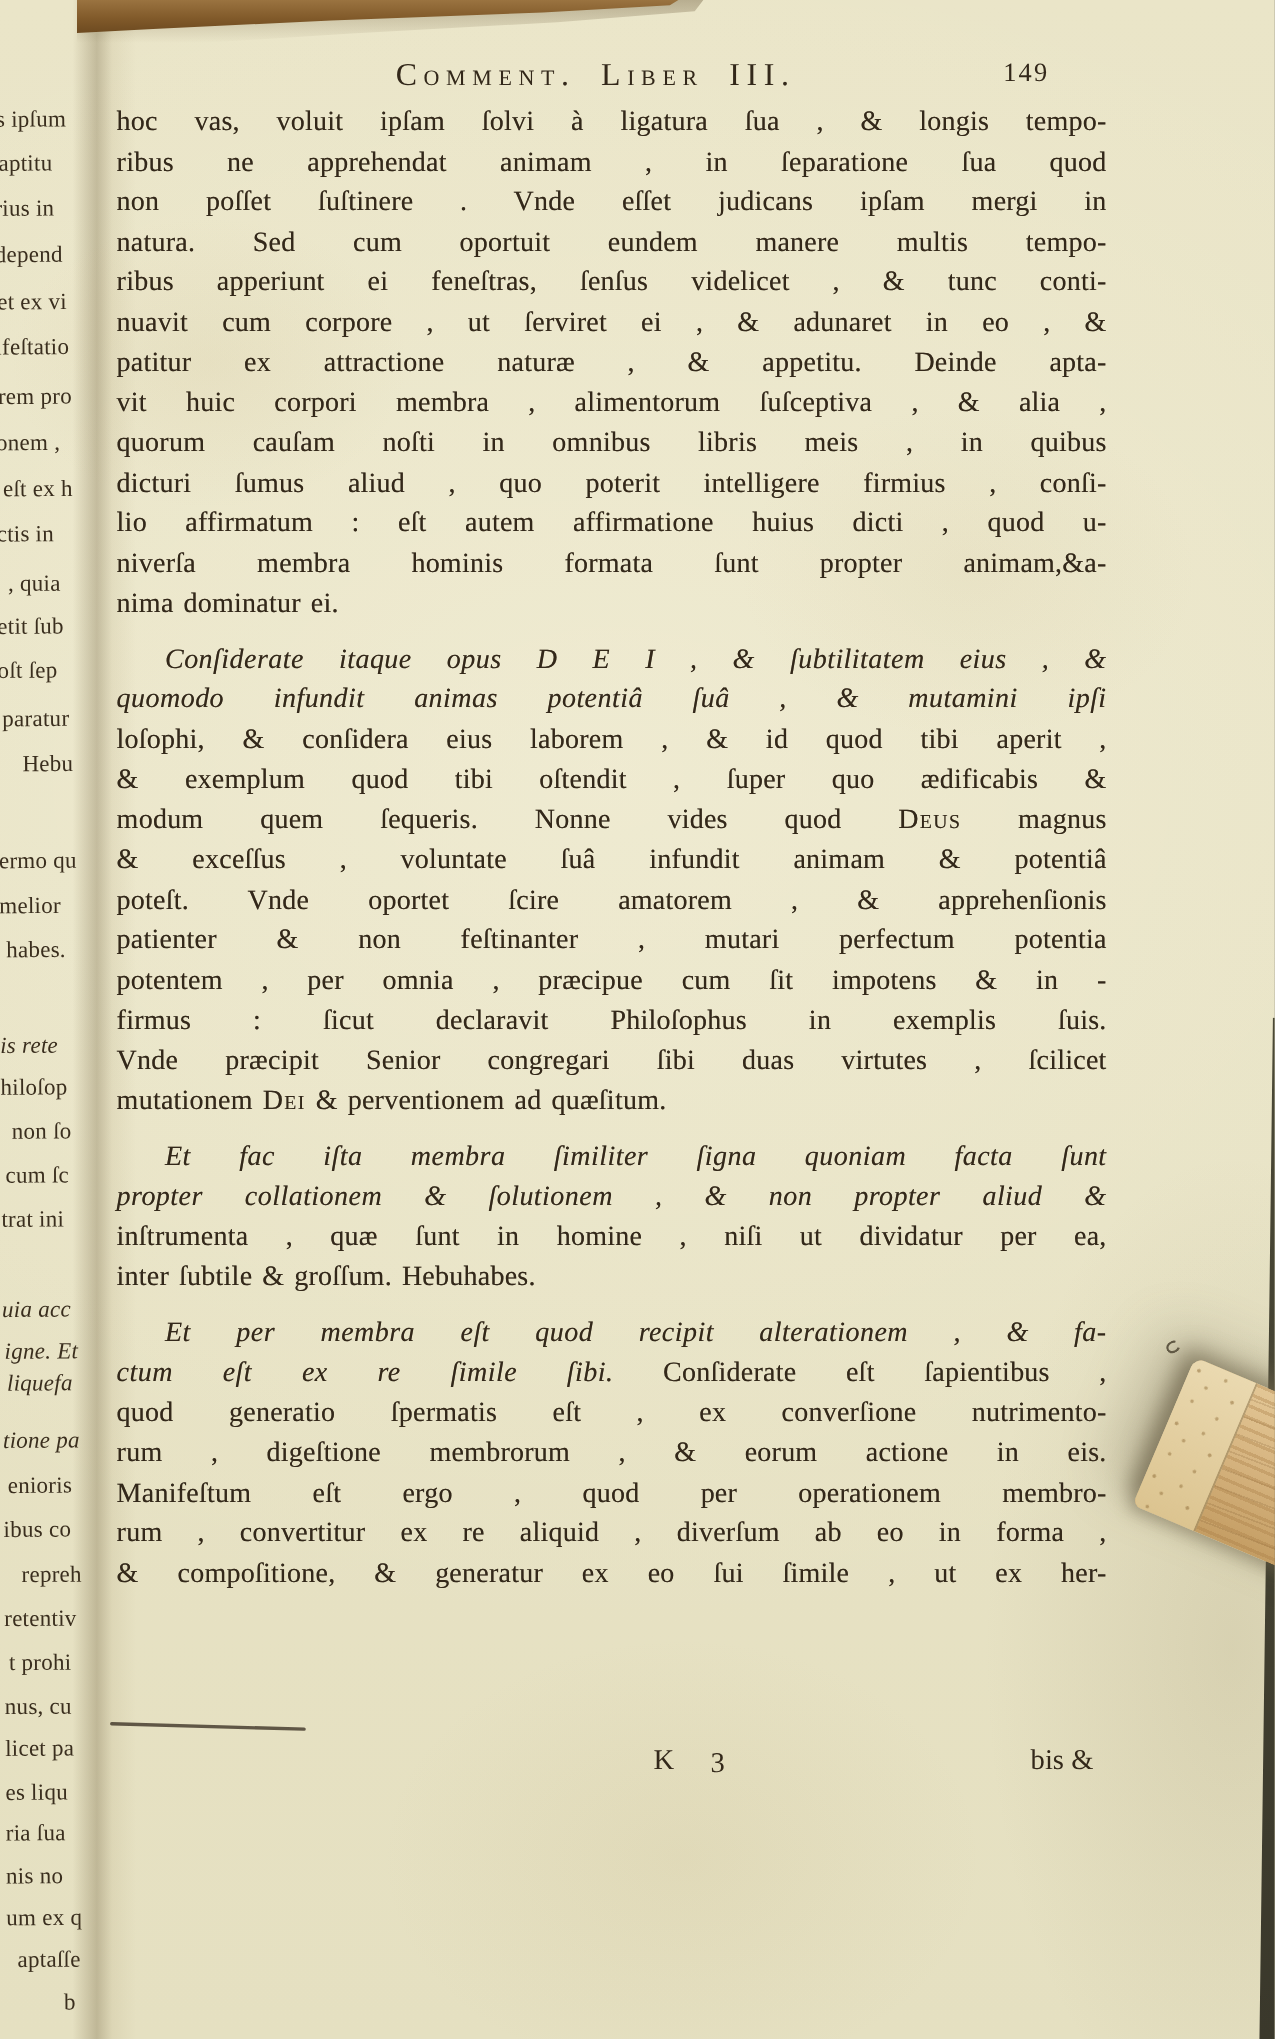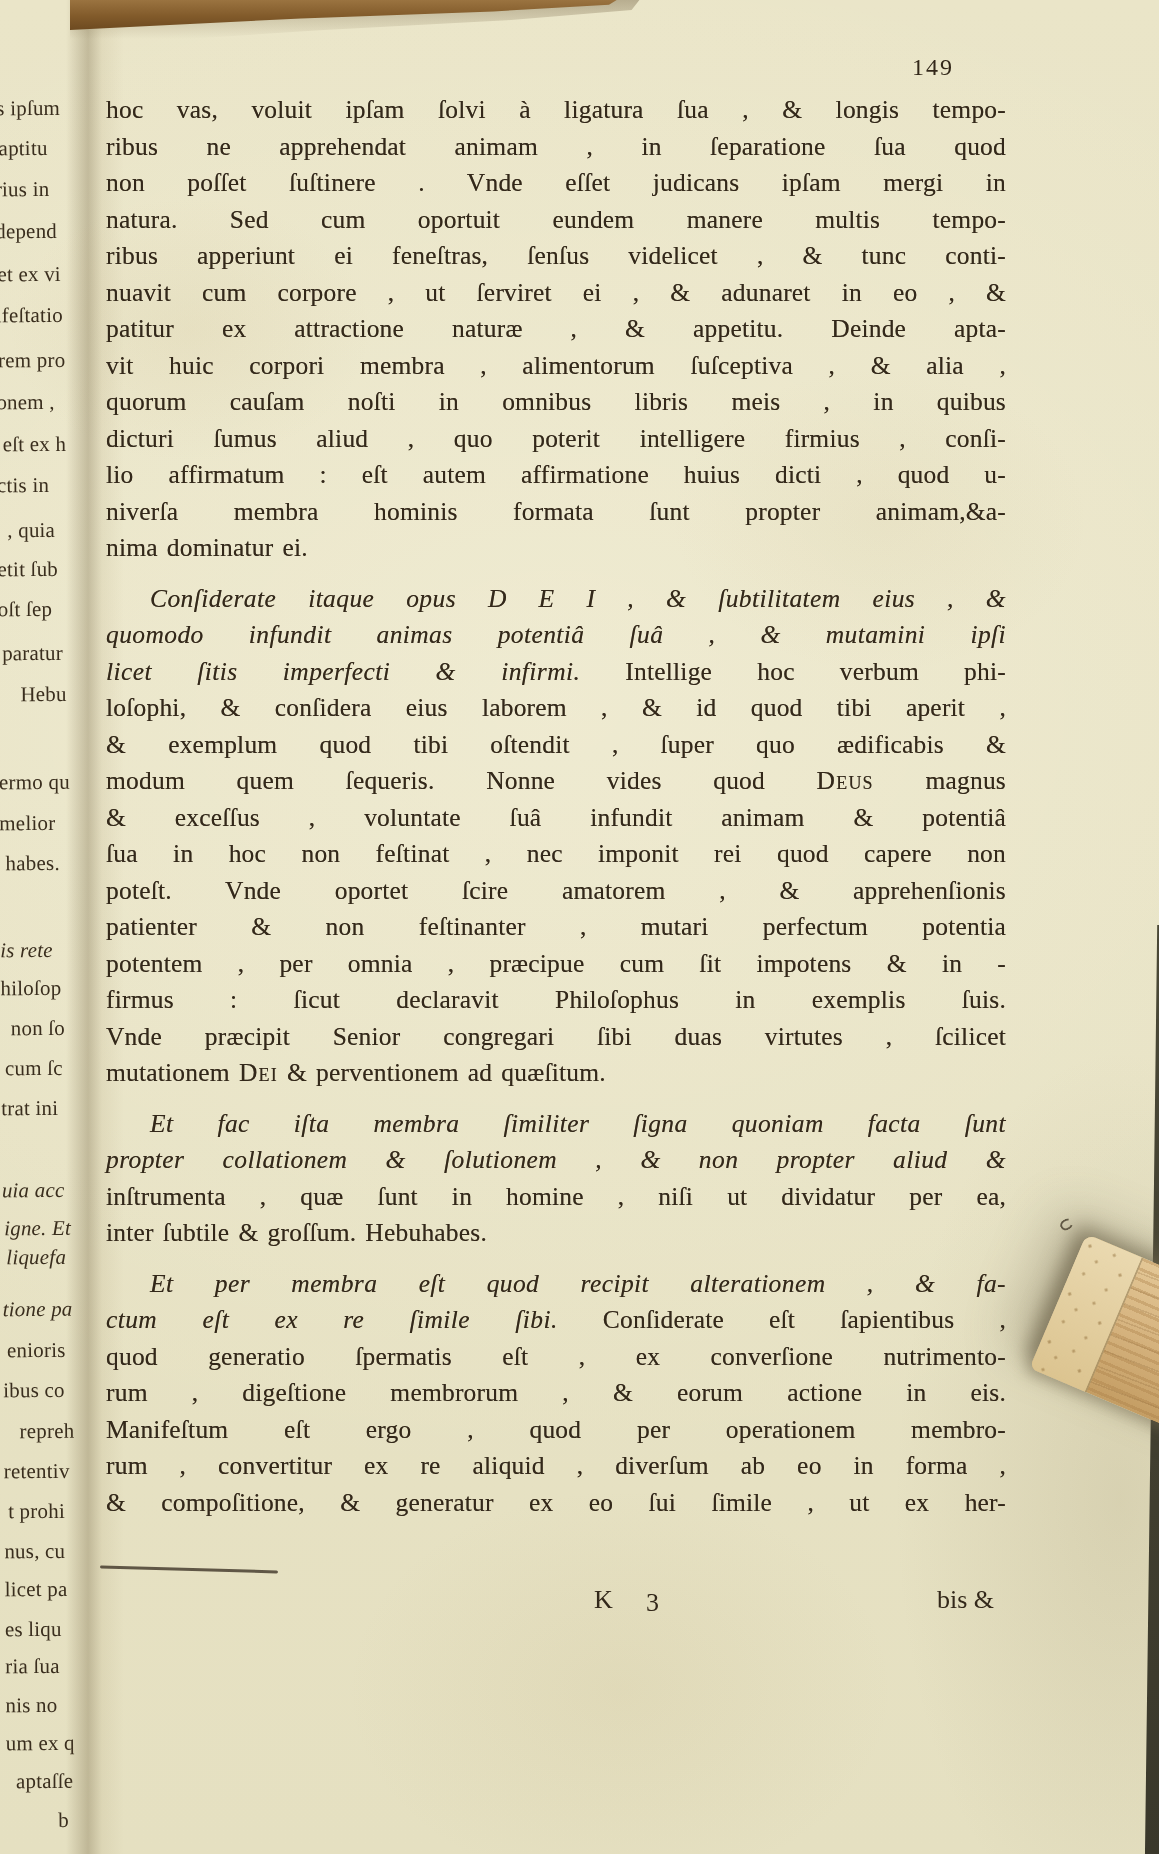--- a/index.html
+++ b/index.html
@@ -141,20 +141,21 @@
       <div class="margin-frag" style="top: 1731px; left: 0px;">um ex q</div>
       <div class="margin-frag" style="top: 1769px; left: 10px;">aptaſſe</div>
       <div class="margin-frag" style="top: 1808px; left: 52px;">b</div>
     </div>
   <div class="gutter-shadow"></div>
   <div class="top-edge-shadow"></div>
   <div class="top-book-edge"></div>
   <div class="right-page-edge"></div>
 
   <div class="running-header">
+    <span class="header-title">Comment. Liber III.</span>
     <span class="page-number">149</span>
   </div>
 
   <div class="text-block">
       <div class="paragraph">
         <div class="line"><span class="seg-r">hoc vas, voluit ipſam ſolvi à ligatura ſua , &amp; longis tempo-</span></div>
         <div class="line"><span class="seg-r">ribus ne apprehendat animam , in ſeparatione ſua quod</span></div>
         <div class="line"><span class="seg-r">non poſſet ſuſtinere .  Vnde eſſet judicans ipſam mergi in</span></div>
         <div class="line"><span class="seg-r">natura.  Sed cum oportuit eundem manere multis tempo-</span></div>
         <div class="line"><span class="seg-r">ribus apperiunt ei feneſtras, ſenſus videlicet , &amp; tunc conti-</span></div>
@@ -163,26 +164,24 @@
         <div class="line"><span class="seg-r">vit huic corpori membra , alimentorum ſuſceptiva , &amp; alia ,</span></div>
         <div class="line"><span class="seg-r">quorum cauſam noſti in omnibus libris meis , in quibus</span></div>
         <div class="line"><span class="seg-r">dicturi ſumus aliud , quo poterit intelligere firmius , conſi-</span></div>
         <div class="line"><span class="seg-r">lio affirmatum : eſt autem affirmatione huius dicti , quod u-</span></div>
         <div class="line"><span class="seg-r">niverſa membra hominis formata ſunt propter animam,&amp;a-</span></div>
         <div class="line lastleft"><span class="seg-r">nima dominatur ei.</span></div>
       </div>
       <div class="paragraph">
         <div class="line indent"><span class="seg-i">Conſiderate itaque opus D E I , &amp; ſubtilitatem eius , &amp;</span></div>
         <div class="line"><span class="seg-i">quomodo infundit animas potentiâ ſuâ , &amp; mutamini ipſi</span></div>
-        <div class="line"><span class="seg-i">licet ſitis imperfecti &amp; infirmi.</span><span class="seg-r">  Intellige hoc verbum phi-</span></div>
         <div class="line"><span class="seg-r">loſophi, &amp; conſidera eius laborem , &amp; id quod tibi aperit ,</span></div>
         <div class="line"><span class="seg-r">&amp; exemplum quod tibi oſtendit , ſuper quo ædificabis &amp;</span></div>
         <div class="line"><span class="seg-r">modum quem ſequeris.  Nonne vides quod </span><span class="seg-sc">Deus</span><span class="seg-r"> magnus</span></div>
         <div class="line"><span class="seg-r">&amp; exceſſus , voluntate ſuâ infundit animam &amp; potentiâ</span></div>
-        <div class="line"><span class="seg-r">ſua in hoc non feſtinat ,  nec imponit rei quod capere non</span></div>
         <div class="line"><span class="seg-r">poteſt.  Vnde oportet ſcire amatorem , &amp; apprehenſionis</span></div>
         <div class="line"><span class="seg-r">patienter &amp; non feſtinanter , mutari perfectum potentia</span></div>
         <div class="line"><span class="seg-r">potentem , per omnia , præcipue cum ſit impotens &amp; in -</span></div>
         <div class="line"><span class="seg-r">firmus :  ſicut declaravit Philoſophus in exemplis ſuis.</span></div>
         <div class="line"><span class="seg-r">Vnde præcipit Senior congregari ſibi duas virtutes , ſcilicet</span></div>
         <div class="line lastleft"><span class="seg-r">mutationem </span><span class="seg-sc">Dei</span><span class="seg-r"> &amp; perventionem ad quæſitum.</span></div>
       </div>
       <div class="paragraph">
         <div class="line indent"><span class="seg-i">Et fac iſta membra  ſimiliter ſigna quoniam facta ſunt</span></div>
         <div class="line"><span class="seg-i">propter collationem &amp; ſolutionem ,  &amp; non propter aliud &amp;</span></div>

